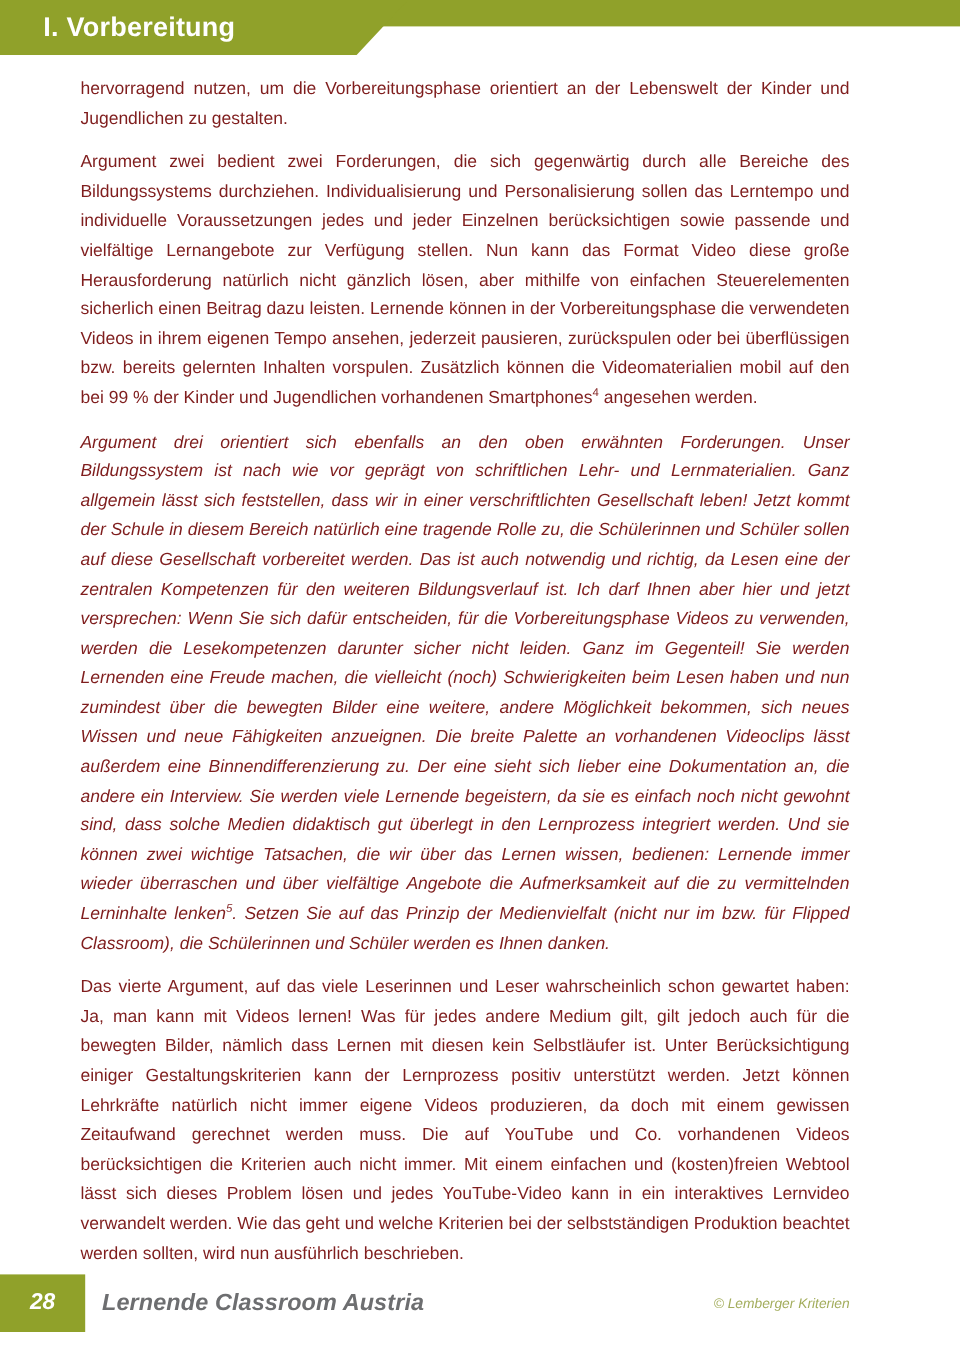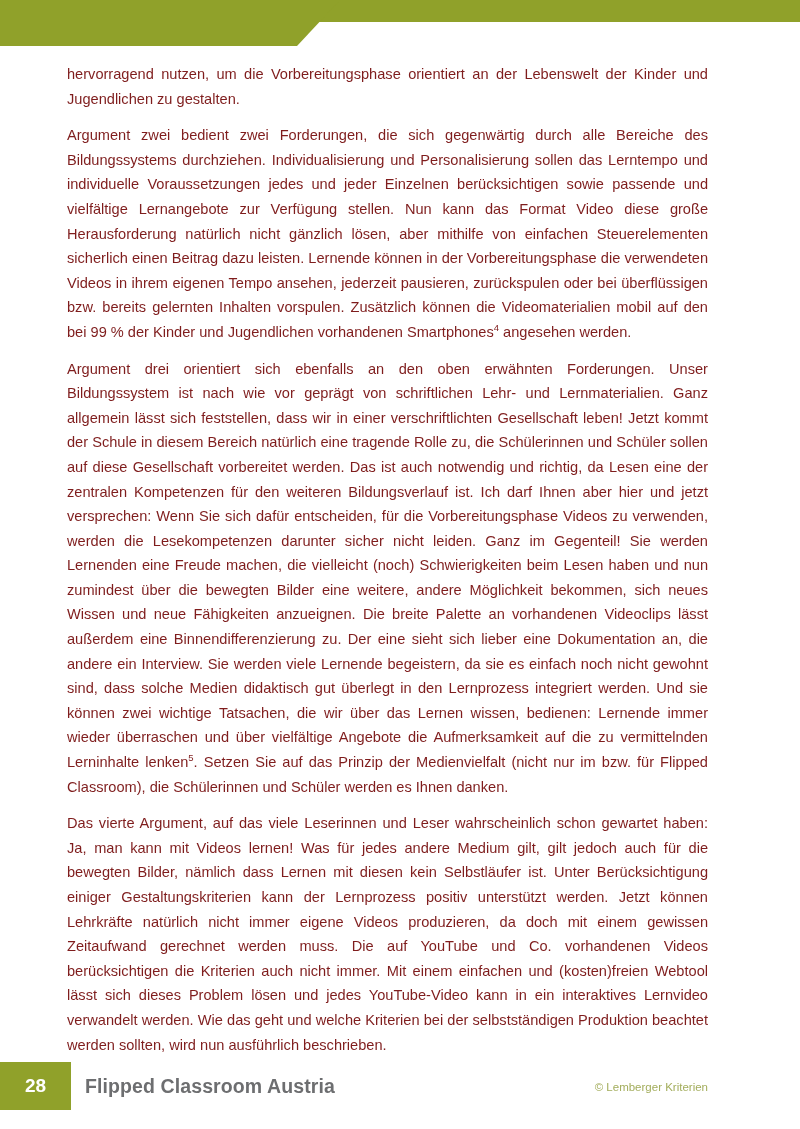--- a/index.html
+++ b/index.html
@@ -66,34 +66,36 @@
     line-height: 24.6px;
     color: #7f1d1d;
     text-align: justify;
     text-justify: inter-word;
     hyphens: none;
   }
   .content p:last-child {
     margin-bottom: 0;
   }
   .content p.gap-after {
+    font-style: italic;
   }
   sup {
     font-size: 9.5px;
     vertical-align: super;
     line-height: 0;
   }
 
   
   .page-footer {
     position: absolute;
     left: 0;
     top: 1062px;
     width: 800px;
     height: 67px;
+    font-style: italic;
   }
   .footer-page-box {
     position: absolute;
     left: 0;
     top: 0;
     width: 71px;
     height: 48px;
     background: #90a12a;
   }
   .footer-page-number {
@@ -130,20 +132,21 @@
     font-size: 11.5px;
     white-space: nowrap;
   }
 </style>
 </head>
 <body>
 
 <div class="page-header">
   <div class="header-band"></div>
   <div class="header-tab"></div>
+  <div class="header-title">I. Vorbereitung</div>
 </div>
 
 <div class="content">
 
   <p>
     <span>hervorragend nutzen, um die Vorbereitungsphase orientiert an der Lebenswelt der Kinder und Jugendlichen zu gestalten.</span>
   </p>
 
   <p>
     <span>Argument zwei bedient zwei Forderungen, die sich gegenwärtig durch alle Bereiche des Bildungssystems durchziehen. Individualisierung und Personalisierung sollen das Lerntempo und individuelle Voraussetzungen jedes und jeder Einzelnen berücksichtigen sowie passende und vielfältige Lernangebote zur Verfügung stellen. Nun kann das Format Video diese große Herausforderung natürlich nicht gänzlich lösen, aber mithilfe von einfachen Steuerelementen sicherlich einen Beitrag dazu leisten. Lernende können in der Vorbereitungsphase die verwendeten Videos in ihrem eigenen Tempo ansehen, jederzeit pausieren, zurückspulen oder bei überflüssigen bzw. bereits gelernten Inhalten vorspulen. Zusätzlich können die Videomaterialien mobil auf den bei 99 % der Kinder und Jugendlichen vorhandenen Smartphones</span><sup>4</sup><span> angesehen werden.</span>
@@ -155,15 +158,15 @@
 
   <p>
     <span>Das vierte Argument, auf das viele Leserinnen und Leser wahrscheinlich schon gewartet haben: Ja, man kann mit Videos lernen! Was für jedes andere Medium gilt, gilt jedoch auch für die bewegten Bilder, nämlich dass Lernen mit diesen kein Selbstläufer ist. Unter Berücksichtigung einiger Gestaltungskriterien kann der Lernprozess positiv unterstützt werden. Jetzt können Lehrkräfte natürlich nicht immer eigene Videos produzieren, da doch mit einem gewissen Zeitaufwand gerechnet werden muss. Die auf YouTube und Co. vorhandenen Videos berücksichtigen die Kriterien auch nicht immer. Mit einem einfachen und (kosten)freien Webtool lässt sich dieses Problem lösen und jedes YouTube-Video kann in ein interaktives Lernvideo verwandelt werden. Wie das geht und welche Kriterien bei der selbstständigen Produktion beachtet werden sollten, wird nun ausführlich beschrieben.</span>
   </p>
 
 </div>
 
 <div class="page-footer">
   <div class="footer-page-box"></div>
   <div class="footer-page-number">28</div>
-  <div class="footer-book-title">Flipped Classroom Austria</div>
+  <div class="footer-book-title">Lernende Classroom Austria</div>
   <div class="footer-copyright">© Lemberger Kriterien</div>
 </div>
 
 </body></html>

